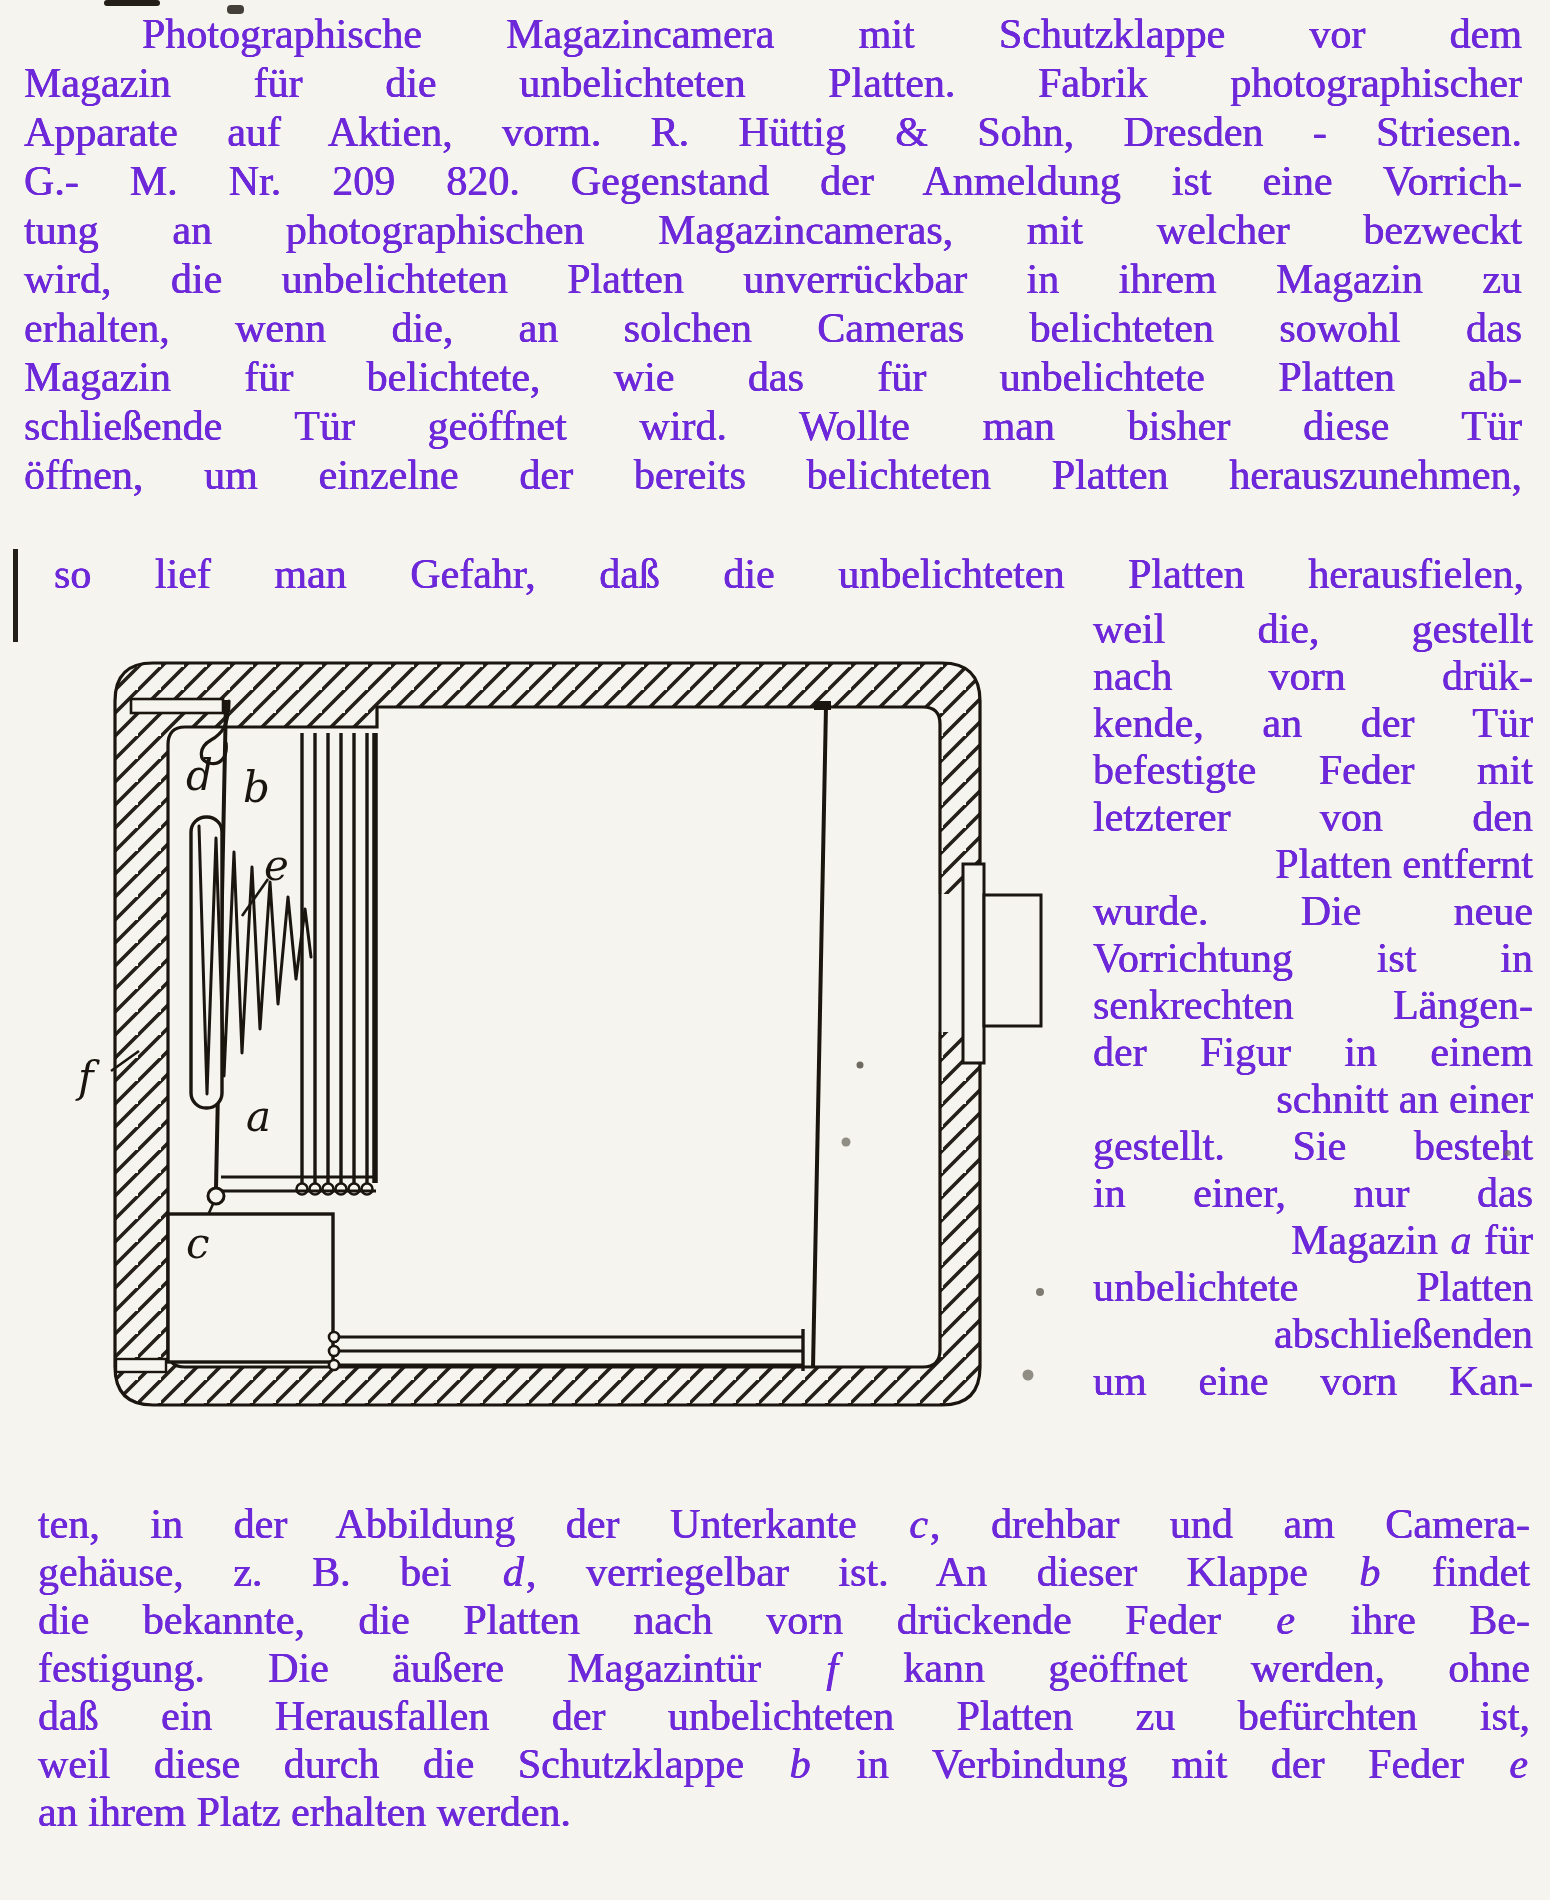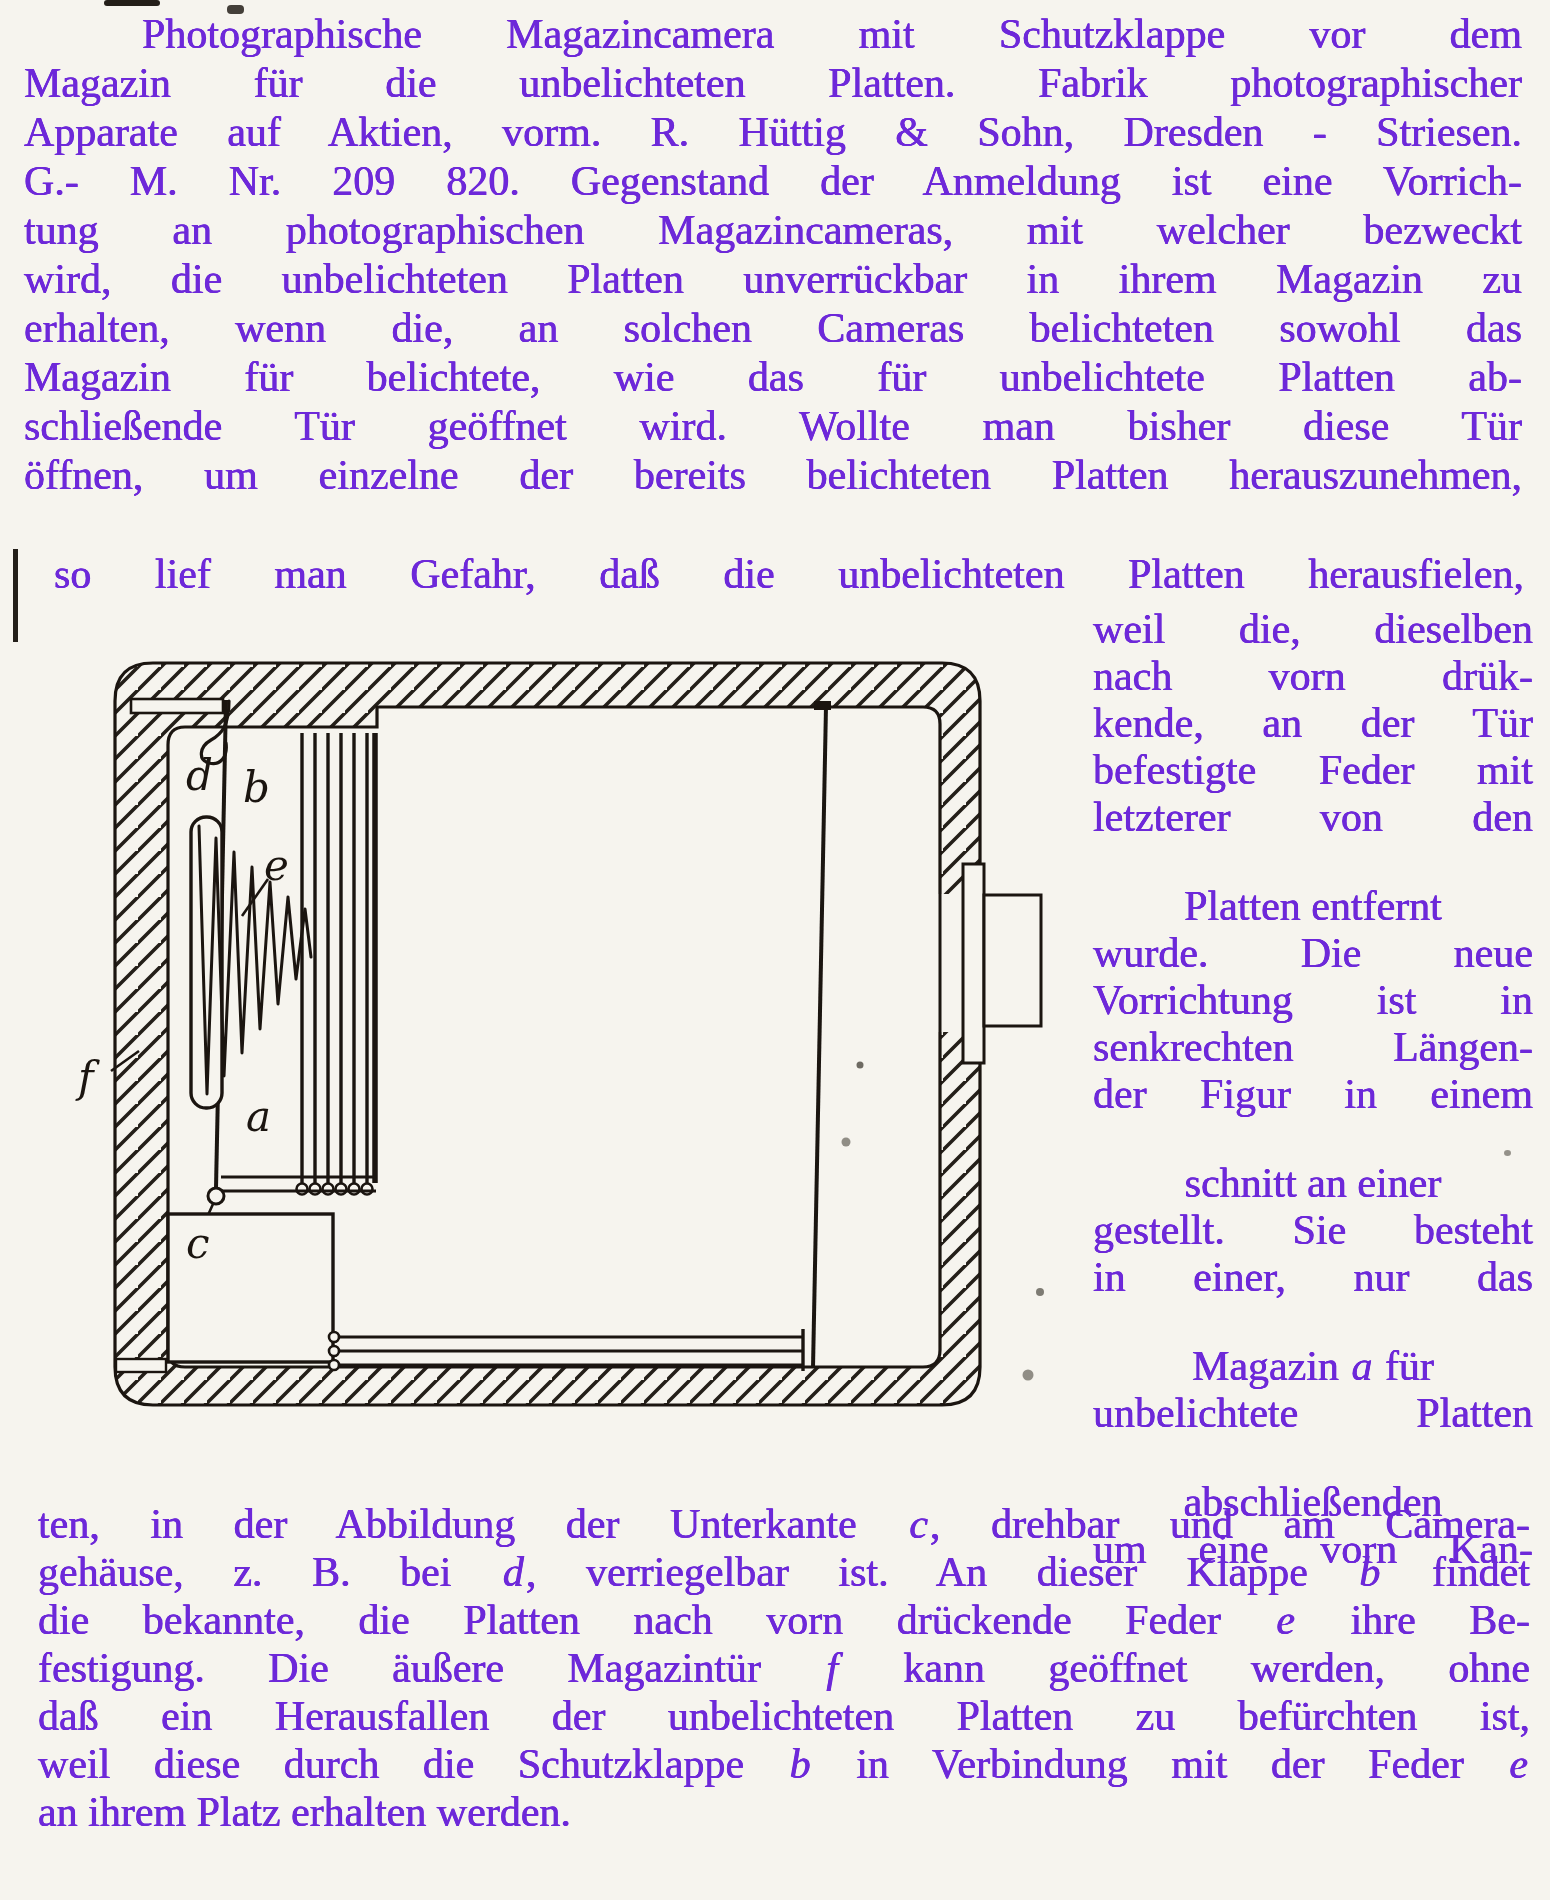--- a/index.html
+++ b/index.html
@@ -8,21 +8,21 @@
     background:#f6f4ee;
     color:#6d28d9;
     font-family:"Liberation Serif", serif;
   }
   .para{position:absolute;}
   .line{
     white-space:nowrap;
     text-shadow:0.35px 0 0 currentColor,-0.35px 0 0 currentColor;
   }
   .line.just{white-space:normal;text-align:justify;text-align-last:justify;}
-  .line.center{text-align:center;margin-top:42px;}
+  .line.center{text-align:right;}
   .line.left{text-align:left;}
   .line.indent{text-indent:118px;}
   .top-para{left:24px;top:10px;width:1498px;font-size:42px;}
   .top-para .line{height:49px;line-height:49px;}
   .bridge{left:54px;top:550px;width:1470px;font-size:42px;}
   .bridge .line{height:49px;line-height:49px;}
   .right-col{left:1093px;top:606px;width:440px;font-size:42px;}
   .right-col .line{height:47px;line-height:47px;}
   .bottom-para{left:38px;top:1500px;width:1492px;font-size:42px;}
   .bottom-para .line{height:48px;line-height:48px;}
@@ -146,21 +146,21 @@
       <g fill="#4c473f">
         <circle cx="860" cy="1065" r="3.5" opacity=".8"></circle>
         <circle cx="846" cy="1142" r="4.5" opacity=".6"></circle>
         <circle cx="1040" cy="1292" r="4" opacity=".7"></circle>
         <circle cx="1028" cy="1375" r="5.5" opacity=".6"></circle>
       </g>
     </svg>
   </div>
 
   <div class="para right-col">
-      <div class="line just">weil die, dieselben</div>
+      <div class="line just">weil die, gestellt</div>
       <div class="line just">nach vorn drük-</div>
       <div class="line just">kende, an der Tür</div>
       <div class="line just">befestigte Feder mit</div>
       <div class="line just">letzterer von den</div>
       <div class="line center">Platten entfernt</div>
       <div class="line just">wurde. Die neue</div>
       <div class="line just">Vorrichtung ist in</div>
       <div class="line just">senkrechten Längen-</div>
       <div class="line just">der Figur in einem</div>
       <div class="line center">schnitt an einer</div>

